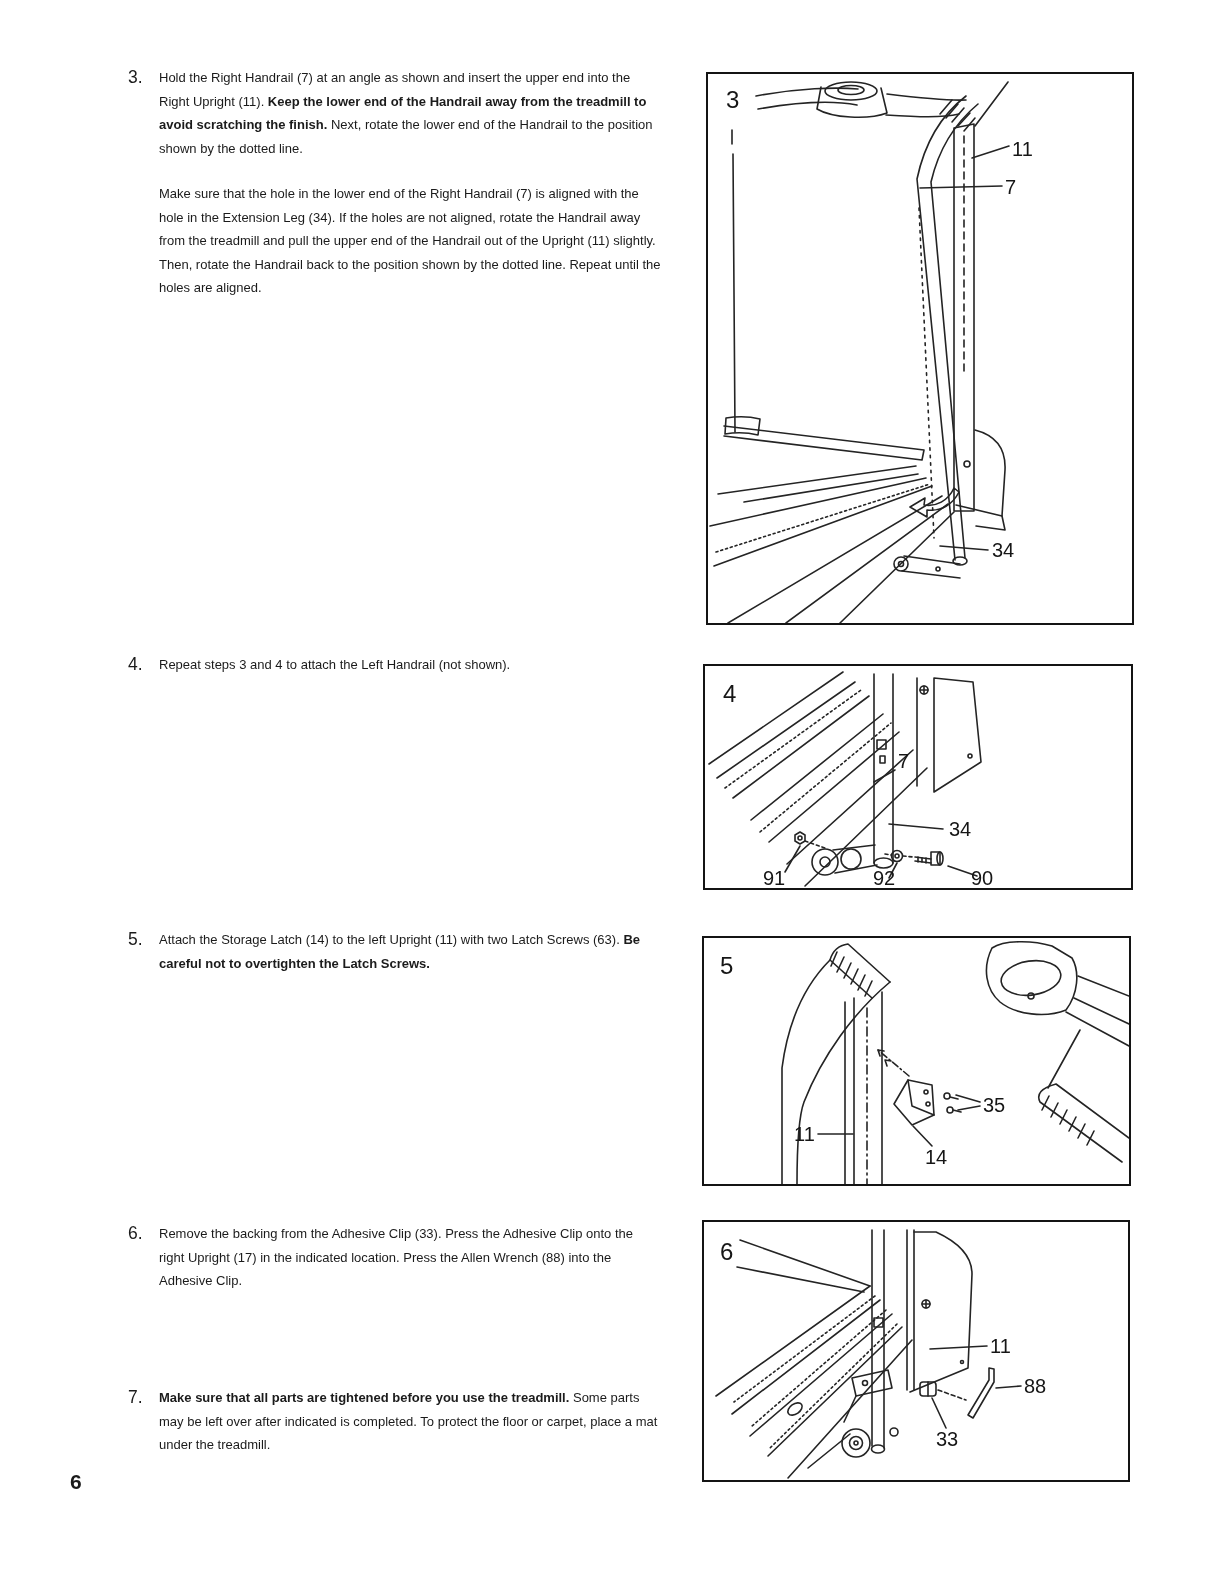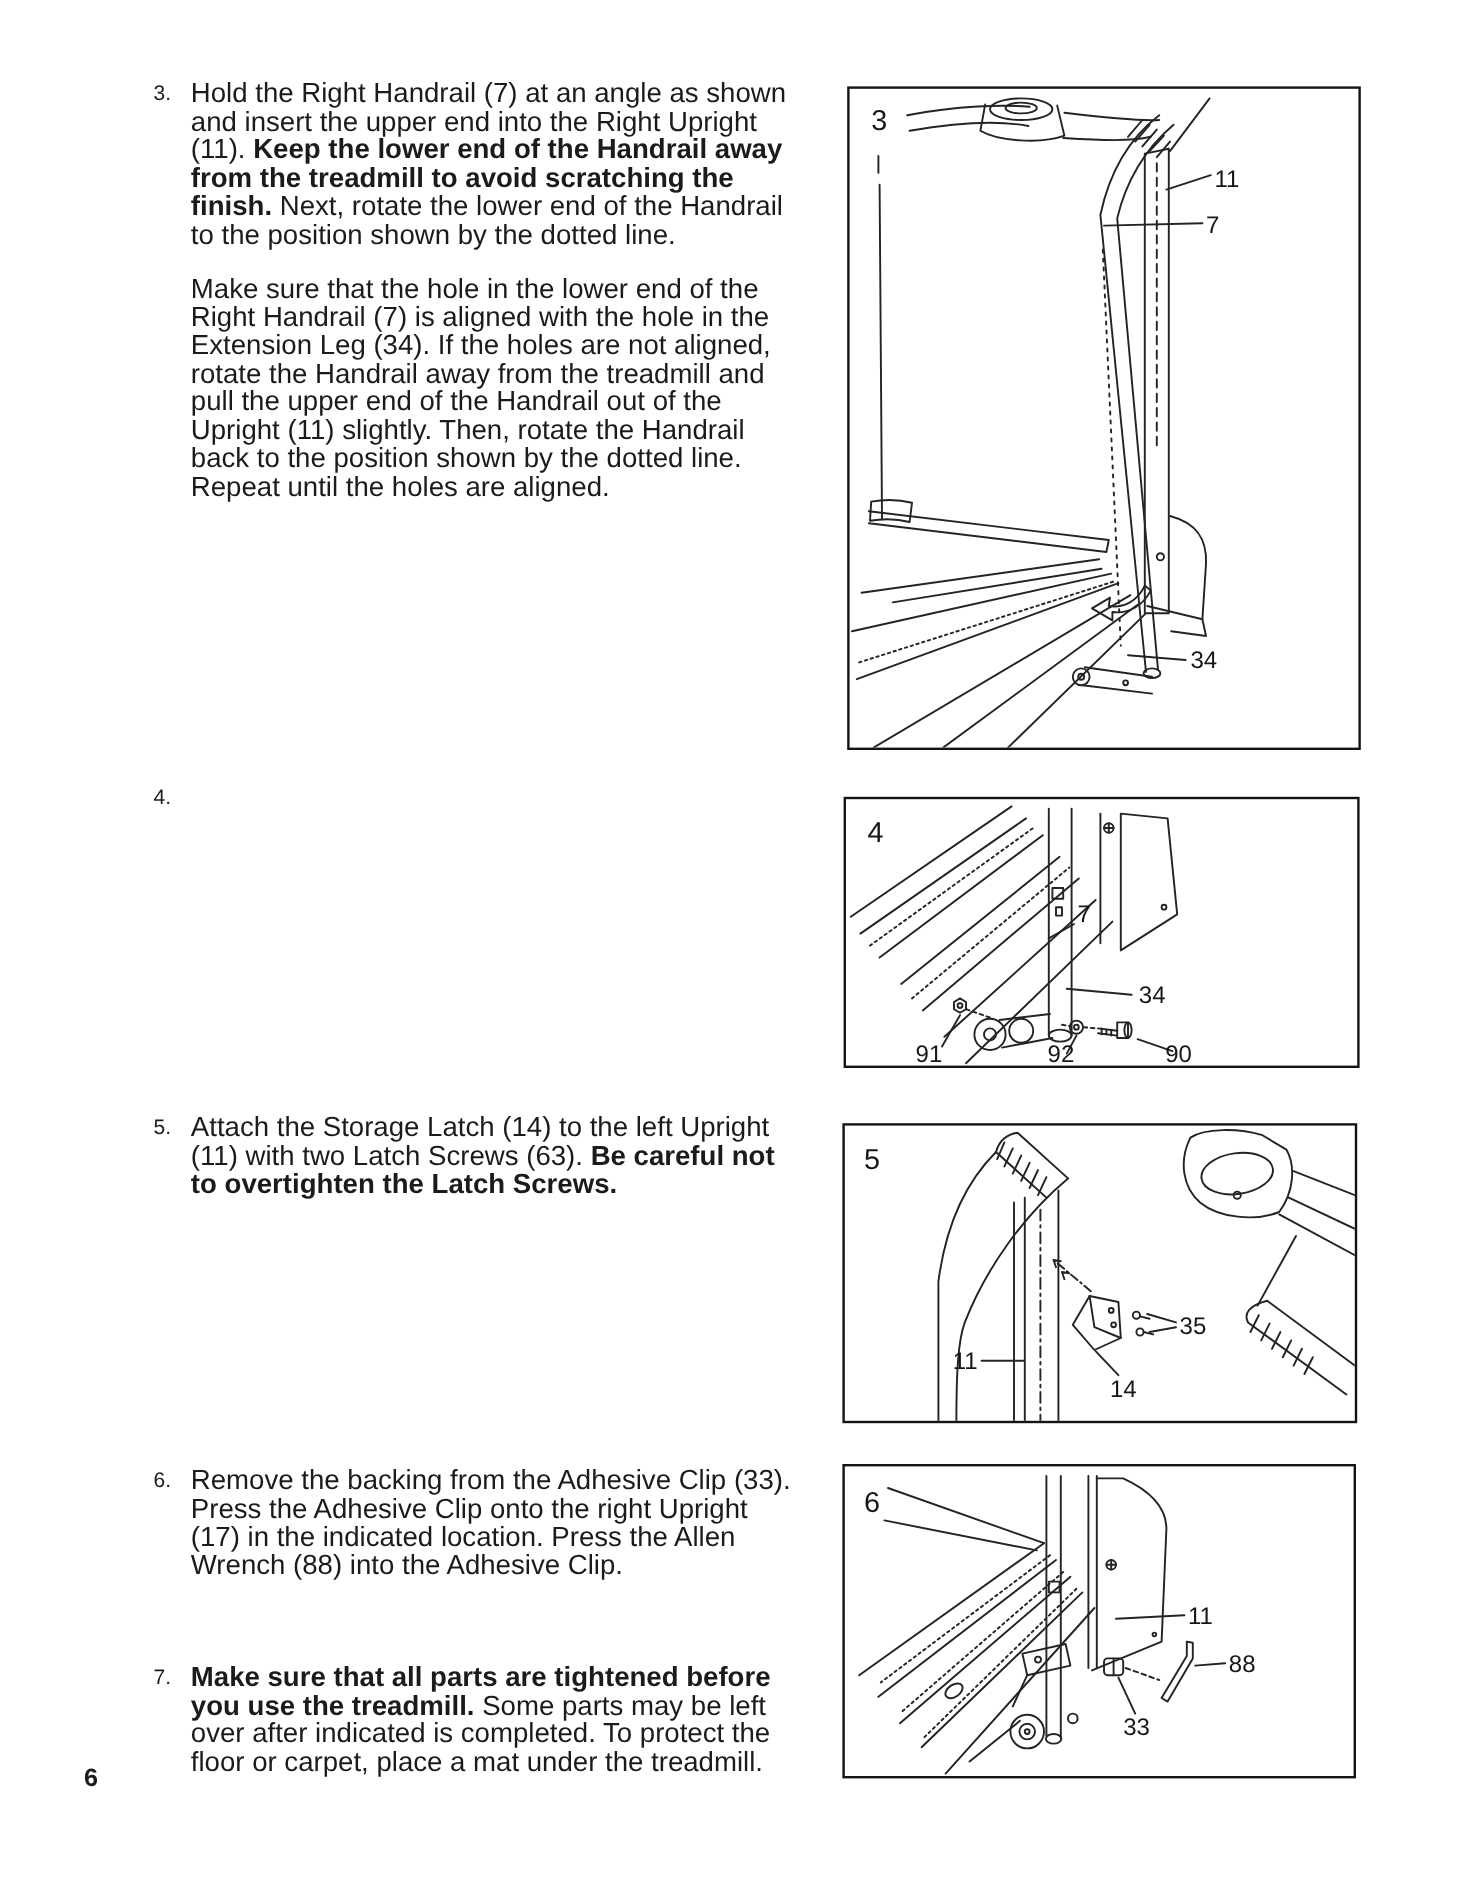--- a/index.html
+++ b/index.html
@@ -5,21 +5,21 @@
   html,body{margin:0;padding:0;}
   body{
     width:1222px;height:1580px;position:relative;background:#ffffff;
     font-family:"Liberation Sans",sans-serif;color:#1b1b1b;
     -webkit-font-smoothing:antialiased;
   }
   .page{position:absolute;inset:0;overflow:hidden;}
   .step{position:absolute;display:flex;left:128px;width:540px;}
   .step .num{width:31px;flex:none;font-size:17.5px;line-height:23.5px;}
   .step .body{width:502px;}
-  .step p{margin:0 0 22px 0;font-size:23px;line-height:23.5px;}
+  .step p{margin:0 0 22px 0;font-size:13px;line-height:23.5px;}
   .step p:last-child{margin-bottom:0;}
   .b{font-weight:bold;}
   #step3{top:66px;}
   #step4{top:653px;}
   #step5{top:928px;}
   #step6{top:1222px;}
   #step7{top:1386px;}
   .pagenum{position:absolute;left:70px;top:1470px;font-size:21px;font-weight:bold;}
   .fig{position:absolute;border:2px solid #141414;background:#fff;}
   #fig3{left:706px;top:72px;width:424px;height:549px;}
@@ -45,20 +45,21 @@
     <div class="num">3.</div>
     <div class="body">
       <p><span>Hold the Right Handrail (7) at an angle as shown and insert the upper end into the Right Upright (11). </span><span class="b">Keep the lower end of the Handrail away from the treadmill to avoid scratching the finish.</span><span> Next, rotate the lower end of the Handrail to the position shown by the dotted line.</span></p>
       <p><span>Make sure that the hole in the lower end of the Right Handrail (7) is aligned with the hole in the Extension Leg (34). If the holes are not aligned, rotate the Handrail away from the treadmill and pull the upper end of the Handrail out of the Upright (11) slightly. Then, rotate the Handrail back to the position shown by the dotted line. Repeat until the holes are aligned.</span></p>
     </div>
   </div>
 
   <div class="step" id="step4">
     <div class="num">4.</div>
     <div class="body">
+      <p><span>Repeat steps 3 and 4 to attach the Left Handrail (not shown).</span></p>
     </div>
   </div>
 
   <div class="step" id="step5">
     <div class="num">5.</div>
     <div class="body">
       <p><span>Attach the Storage Latch (14) to the left Upright (11) with two Latch Screws (63). </span><span class="b">Be careful not to overtighten the Latch Screws.</span></p>
     </div>
   </div>
 

